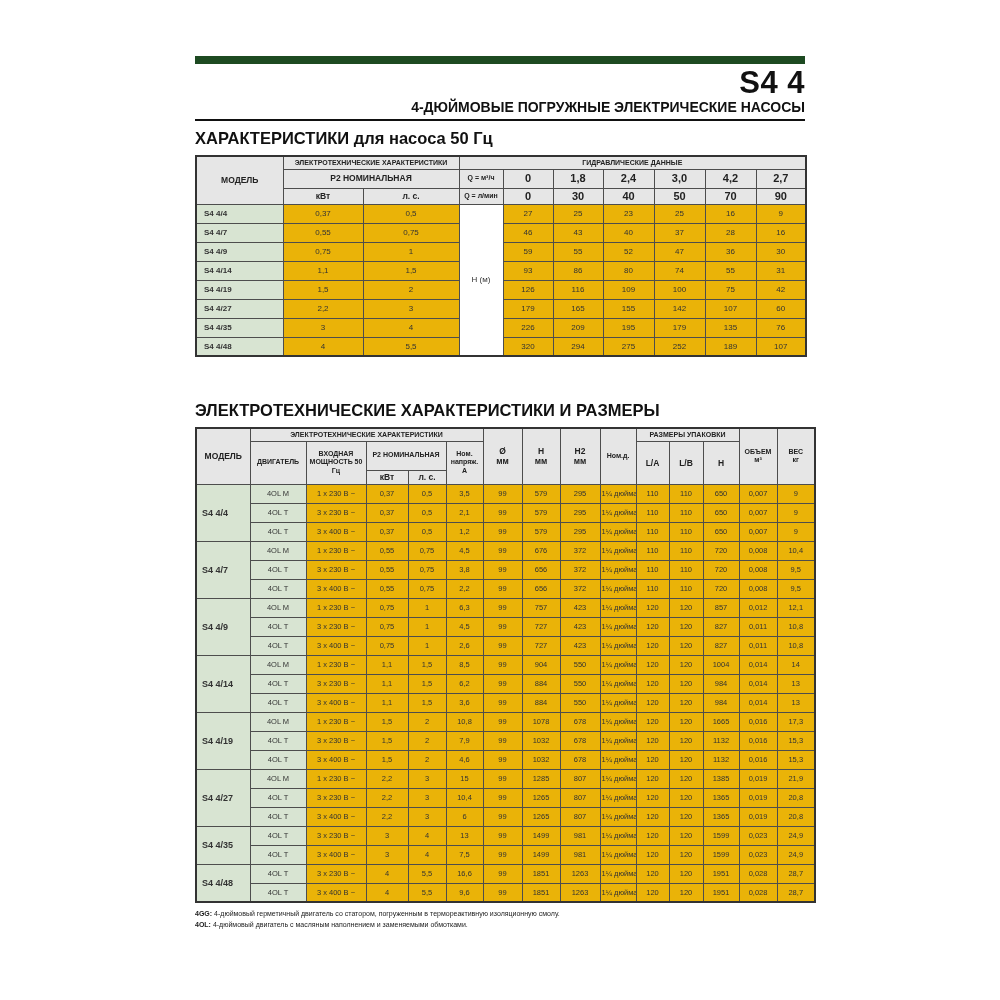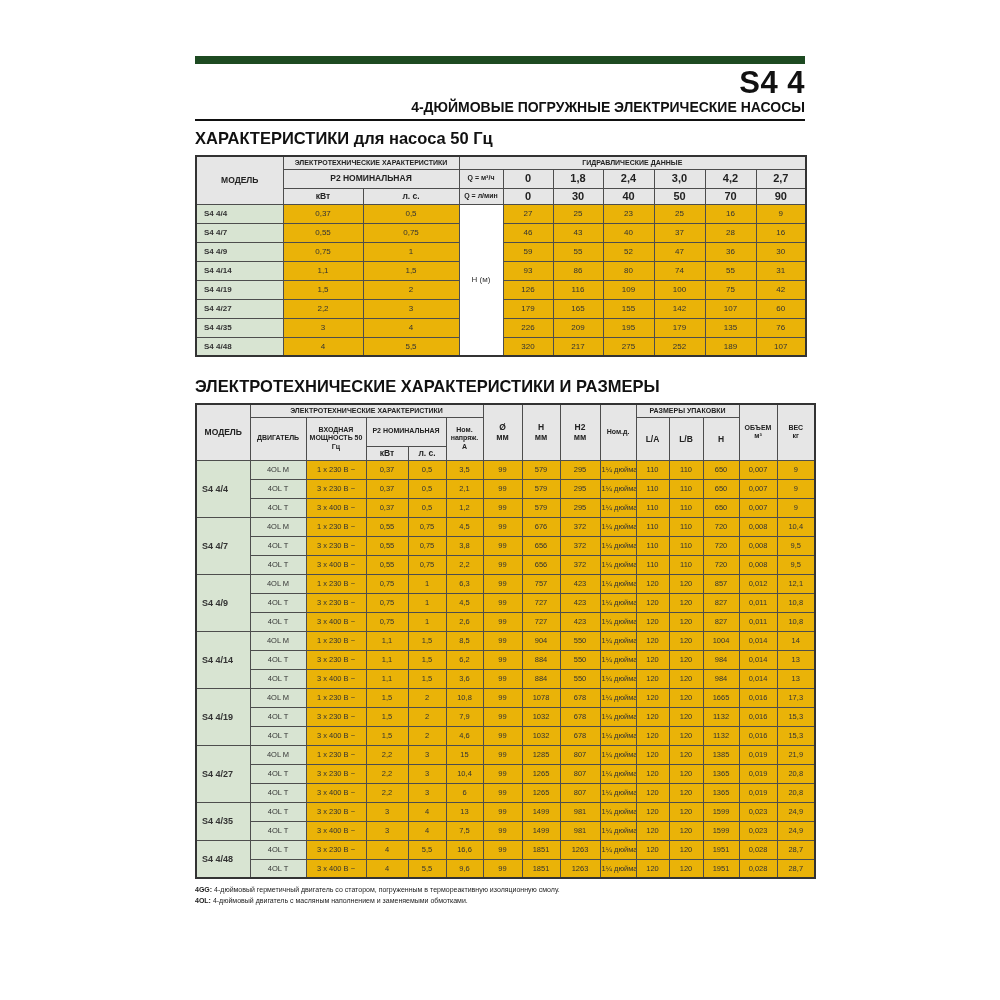--- a/index.html
+++ b/index.html
@@ -19,21 +19,21 @@
     width:610px; text-align:right; font-size:31px; font-weight:bold;
     line-height:1.0; margin-top:3px; letter-spacing:0.5px; color:#111;
   }
   .subtitle {
     width:610px; text-align:right; font-size:14px; font-weight:bold;
     margin-top:1px; color:#111;
   }
   .rule { width:610px; border:none; border-top:2px solid #111; margin-top:4px; }
   .sec-title { font-size:16.5px; font-weight:bold; color:#111; }
   .sec-title-1 { margin-top:8px; margin-bottom:7px; }
-  .sec-title-2 { margin-top:20px; margin-bottom:7px; }
+  .sec-title-2 { margin-top:44px; margin-bottom:7px; }
 
   table { border-collapse:collapse; table-layout:fixed; background:#eab308; }
   #t1 { width:610px; }
   #t2 { width:619px; }
   th, td {
     border:1px solid #4d4d4d;
     text-align:center; vertical-align:middle;
     padding:1px 1px; overflow:hidden;
   }
   table { border:2px solid #333; }
@@ -194,21 +194,21 @@
           <td>195</td>
           <td>179</td>
           <td>135</td>
           <td>76</td>
         </tr>
         <tr>
           <td class="model">S4 4/48</td>
           <td>4</td>
           <td>5,5</td>
           <td>320</td>
-          <td>217</td>
+          <td>294</td>
           <td>275</td>
           <td>252</td>
           <td>189</td>
           <td>107</td>
         </tr>
       </tbody>
   </table>
 
   <div class="sec-title sec-title-2">ЭЛЕКТРОТЕХНИЧЕСКИЕ ХАРАКТЕРИСТИКИ И РАЗМЕРЫ</div>
 

